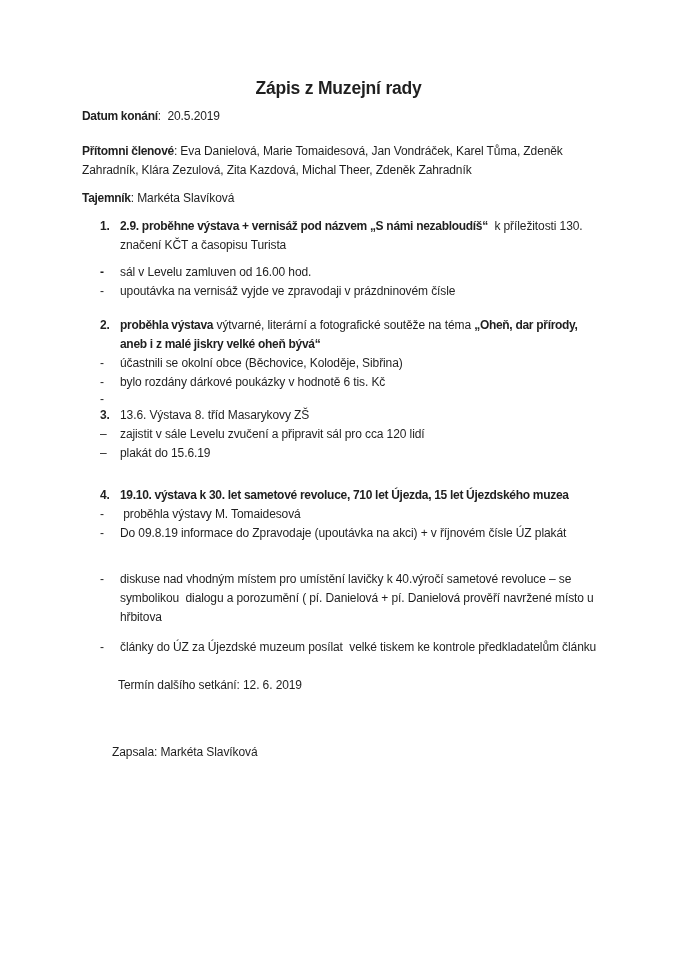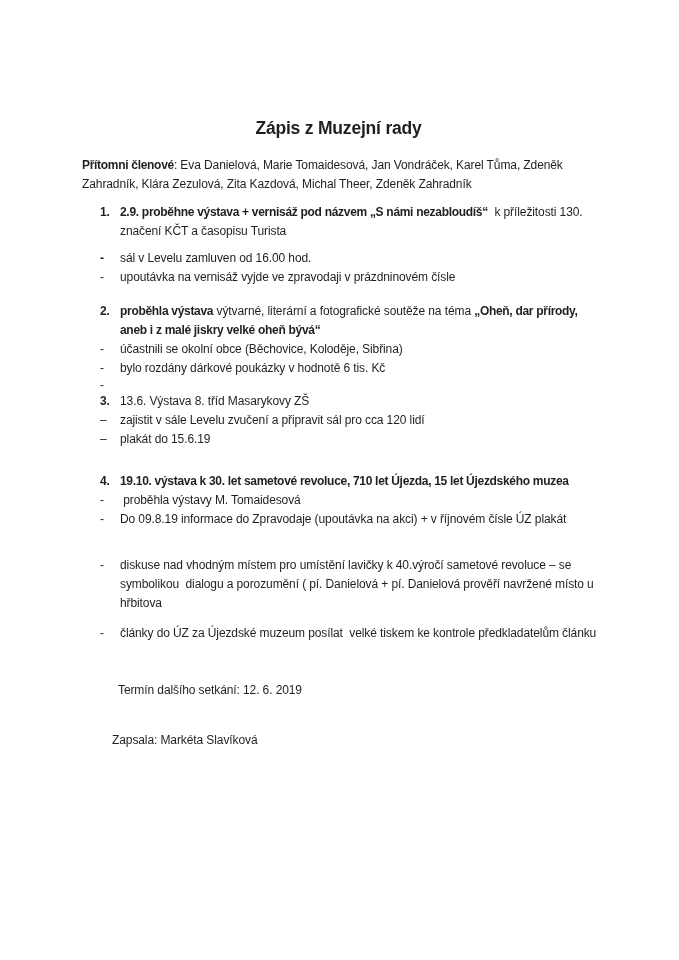--- a/index.html
+++ b/index.html
@@ -7,21 +7,21 @@
     position: relative;
     width: 679px;
     height: 960px;
     background: #ffffff;
     color: #1f1f1f;
     font-family: "Liberation Sans", sans-serif;
     font-size: 12px;
     line-height: 19px;
     letter-spacing: -0.1px;
     box-sizing: border-box;
-    padding: 116px 84px 0 82px;
+    padding: 76px 84px 0 82px;
     overflow: hidden;
   }
   b { font-weight: 700; letter-spacing: -0.3px; }
   .title {
     margin: 0;
     text-align: center;
     font-size: 17.5px;
     line-height: 24px;
     font-weight: 700;
     letter-spacing: -0.2px;
@@ -56,34 +56,36 @@
   .row-bylo    { margin-top: 0; }
   .row-empty   { margin-top: 0; height: 14px; line-height: 14px; }
   .row-item3   { margin-top: 0; }
   .row-zajistit{ margin-top: 0; }
   .row-plakat  { margin-top: 0; }
   .row-item4   { margin-top: 23px; }
   .row-kurator { margin-top: 0; }
   .row-do      { margin-top: 0; }
   .row-diskuse { margin-top: 27px; }
   .row-clanky  { margin-top: 11px; }
-  .p-termin    { margin-top: 38px; margin-left: 36px; }
-  .p-zapsala   { margin-top: 31px; margin-left: 30px; }
+  .p-termin    { margin-top: 19px; margin-left: 36px; }
+  .p-zapsala   { margin-top: 48px; margin-left: 30px; }
 </style>
 </head>
 <body>
 
 <div class="page">
 
   <h1 class="title">Zápis z Muzejní rady</h1>
 
+  <p class="p-datum pre"><b>Datum konání</b><span>:  20.5.2019</span></p>
 
 
   <p class="p-pritomni wrap"><b>Přítomni členové</b><span>: Eva Danielová, Marie Tomaidesová, Jan Vondráček, Karel Tůma, Zdeněk Zahradník, Klára Zezulová, Zita Kazdová, Michal Theer, Zdeněk Zahradník</span></p>
 
+  <p class="p-tajemnik pre"><b>Tajemník</b><span>: Markéta Slavíková</span></p>
 
 
   <div class="li row-item1">
     <span class="marker b">1.</span>
     <div class="txt wrap"><b>2.9. proběhne výstava + vernisáž pod názvem „S námi nezabloudíš“</b><span>  k příležitosti 130. značení KČT a časopisu Turista</span></div>
   </div>
   <div class="li row-sal">
     <span class="marker b">-</span>
     <div class="txt pre">sál v Levelu zamluven od 16.00 hod.</div>
   </div>

